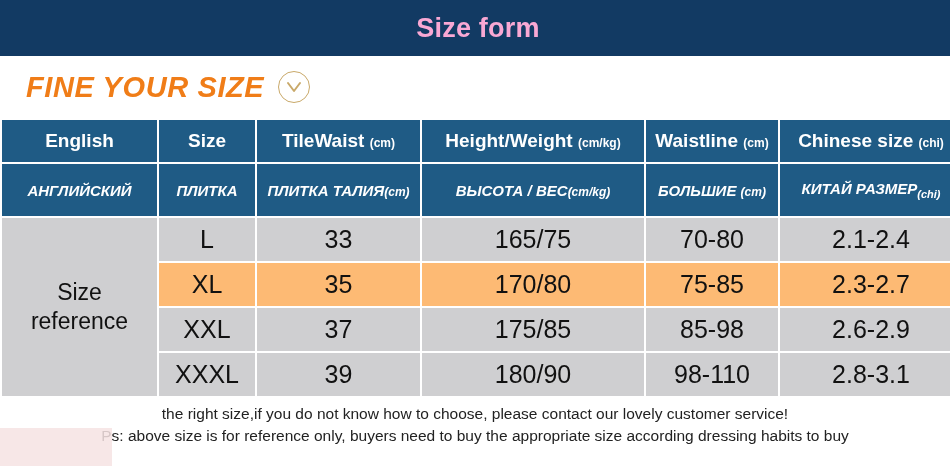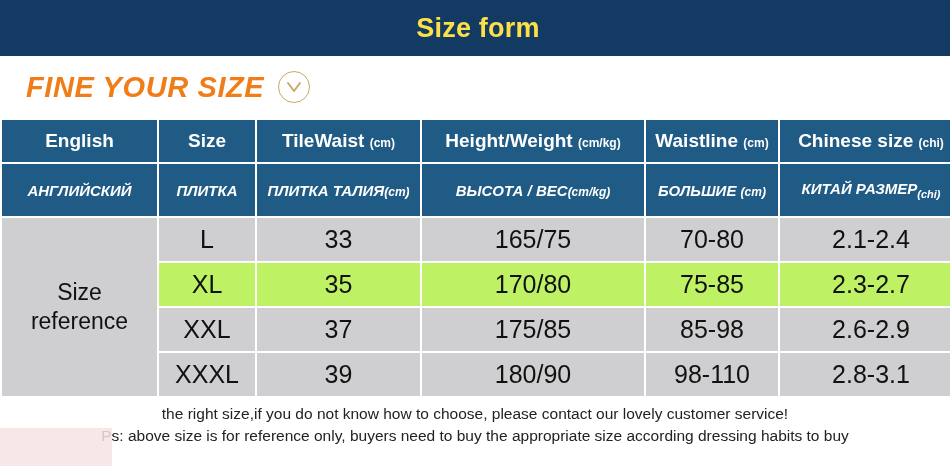--- a/index.html
+++ b/index.html
@@ -19,21 +19,21 @@
   .top-banner {
     width: 950px;
     height: 56px;
     background: #123a63;
     display: flex;
     align-items: center;
     justify-content: center;
     box-sizing: border-box;
   }
   .banner-title {
-    color: #fde047;
+    color: #f9a8d4;
     font-size: 27px;
     font-weight: bold;
     letter-spacing: 0.2px;
     white-space: nowrap;
     margin-left: 6px;
   }
   .banner-sub {
     color: #ffffff;
     font-size: 17px;
     font-weight: bold;
@@ -110,21 +110,21 @@
   .unit-sub  { font-size: 11px; font-weight: bold; vertical-align: sub; }
 
   td.cell {
     background: #cfcfd1;
     color: #111111;
     height: 43px;
     font-size: 25px;
     font-weight: normal;
     white-space: nowrap;
   }
-  tr.alt td.cell { background: #bef264; }
+  tr.alt td.cell { background: #fdba74; }
 
   td.ref-cell {
     background: #cfcfd1;
     color: #111111;
     font-size: 23px;
     line-height: 1.25;
     white-space: nowrap;
   }
 
   

